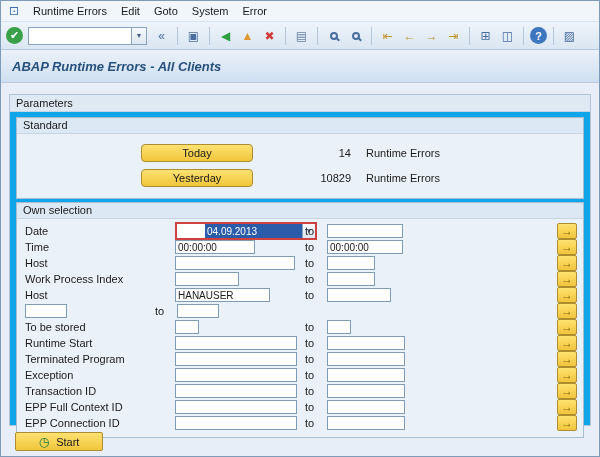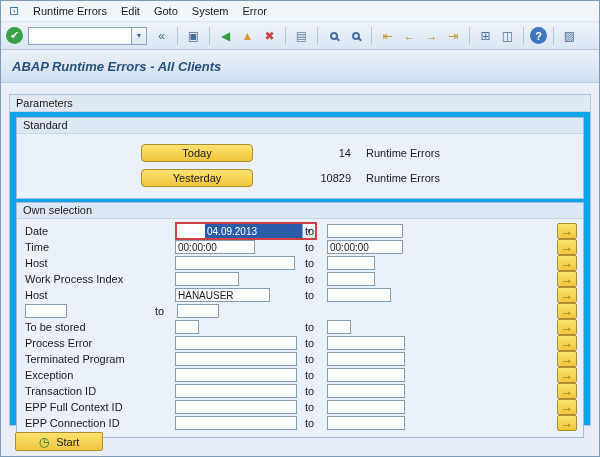--- a/index.html
+++ b/index.html
@@ -197,21 +197,21 @@
               <div class="sel-row">
                 <span class="sel-label">To be stored</span>
                 <span class="from-cell">
                   <input class="sap" style="width: 24px;">
                 </span>
                 <span class="to-label">to</span>
                 <span class="to-cell"><input class="sap" style="width: 24px;"></span>
                 <button type="button" class="multi-btn">→</button>
               </div>
               <div class="sel-row">
-                <span class="sel-label">Process Error</span>
+                <span class="sel-label">Runtime Start</span>
                 <span class="from-cell">
                   <input class="sap" style="width: 122px;">
                 </span>
                 <span class="to-label">to</span>
                 <span class="to-cell"><input class="sap" style="width: 78px;"></span>
                 <button type="button" class="multi-btn">→</button>
               </div>
               <div class="sel-row">
                 <span class="sel-label">Terminated Program</span>
                 <span class="from-cell">

